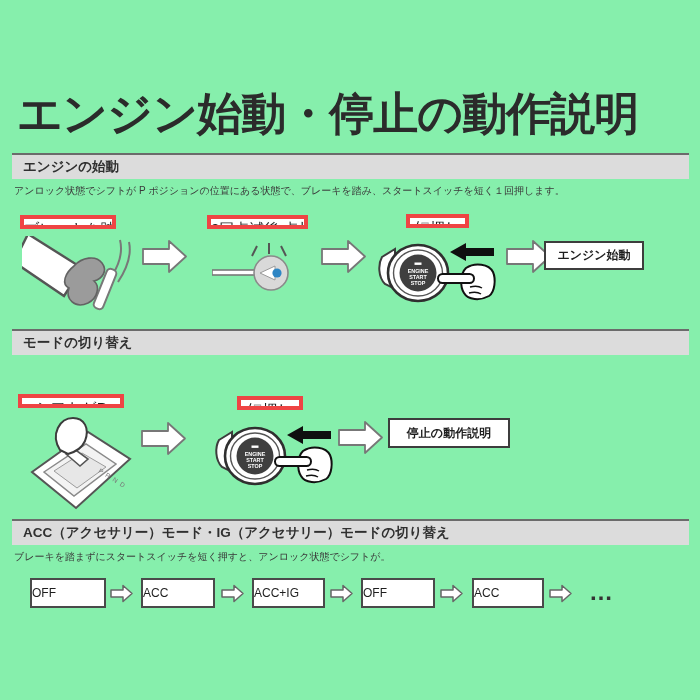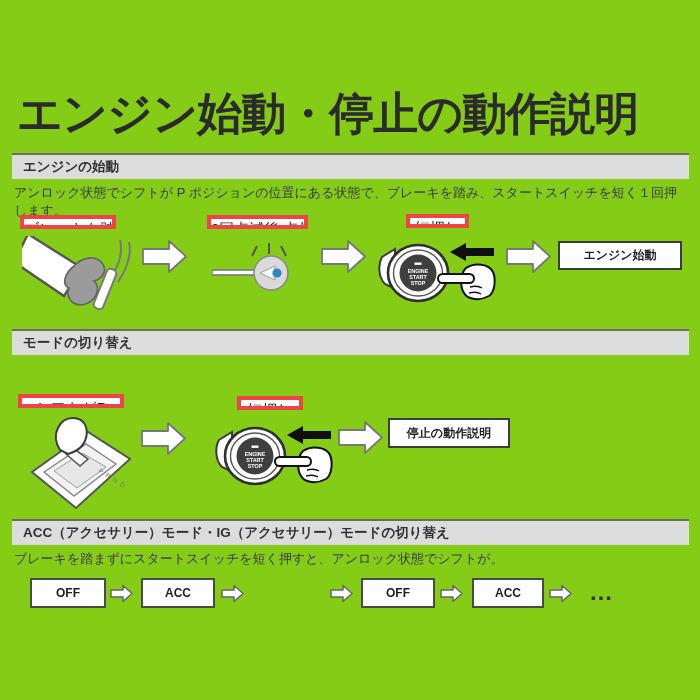--- a/index.html
+++ b/index.html
@@ -1,52 +1,52 @@
 <!DOCTYPE html>
 <html><head>
 <meta charset="utf-8">
 <style>
   * { margin:0; padding:0; box-sizing:border-box; }
   html,body { background:#fff; }
   body { font-family:"Liberation Sans","DejaVu Sans",sans-serif; }
-  .canvas { position:relative; width:700px; height:700px; background:#84cc16; overflow:hidden; }
+  .canvas { position:relative; width:700px; height:700px; background:#86efac; overflow:hidden; }
 
   .page-title {
     position:absolute; left:17px; top:84px; width:640px;
     font-size:45px; font-weight:bold; color:#2b2b2b; letter-spacing:-1px;
     white-space:nowrap;
   }
 
   .section-bar {
     position:absolute; left:12px; width:677px; height:26px;
     background:#dcdcdc; border-top:2px solid #6b6b6b;
   }
   .section-bar .bar-label {
     display:block; padding-left:11px; line-height:23px;
     font-size:13.5px; font-weight:bold; color:#303030;
   }
   .desc {
     position:absolute; left:14px; width:670px;
-    font-size:13px; color:#3a3a3a;
+    font-size:10px; color:#3a3a3a;
   }
 
   .label-box {
     position:absolute; background:#fff; border:4px solid #ef4444;
     text-align:center; font-size:15px; color:#1e1e1e;
     height:14px; line-height:19px; white-space:nowrap; overflow:hidden;
   }
   .result-box {
     position:absolute; background:#fff; border:2px solid #3d3d3d;
     text-align:center; font-size:12px; font-weight:bold; color:#1e1e1e;
     white-space:nowrap;
   }
   .mode-box {
     position:absolute; top:578px; height:30px; background:#fff;
-    border:2px solid #4a4a4a; text-align:center; font-size:12px;
-    font-weight:bold; color:#1e1e1e; line-height:26px;
+    border:2px solid #4a4a4a; text-align:left; font-size:12px;
+    font-weight:normal; color:#1e1e1e; line-height:26px;
   }
   .flow-arrow, .flow-arrow-sm, .illus { position:absolute; }
   .ellipsis-more {
     position:absolute; left:589px; top:578px;
     font-size:24px; font-weight:bold; color:#333; letter-spacing:1px;
   }
 </style>
 </head>
 <body>
 
@@ -117,21 +117,21 @@
       <path d="M100 33 C109 27 123 29 127 37 C130 44 129 57 123 61 C114 66 102 65 98 58 C94 52 94 39 100 33 Z" fill="#ffffff" stroke="#111" stroke-width="2"></path>
       <rect x="72" y="39" width="36" height="9" rx="4.5" fill="#ffffff" stroke="#111" stroke-width="2"></rect>
       <path d="M104 52 C108 51 113 51 116 53 M103 58 C107 57 112 57 115 59" fill="none" stroke="#111" stroke-width="1.4"></path>
     </g>
   </svg>
 
   <svg class="flow-arrow" style="left:506px; top:239px" width="46" height="35" viewBox="0 0 46 35">
       <use href="#big-arrow"></use>
     </svg>
 
-  <div class="result-box" style="left:558px; top:241px; width:124px; height:29px; line-height:25px">エンジン始動</div>
+  <div class="result-box" style="left:544px; top:241px; width:100px; height:29px; line-height:25px">エンジン始動</div>
 
   <div class="section-bar" style="top:329px">
     <span class="bar-label">モードの切り替え</span>
   </div>
 
   <div class="label-box" style="left:18px; top:394px; width:106px">シフトがP</div>
 
   <svg class="illus" style="left:24px; top:414px" width="114" height="100" viewBox="0 0 114 100">
     <path d="M8 58 L64 18 L106 45 L52 94 Z" fill="#ffffff" stroke="#555" stroke-width="2"></path>
     <path d="M20 58 L62 30 L92 50 L50 82 Z" fill="#f3f3f3" stroke="#8a8a8a" stroke-width="1.5"></path>
@@ -176,20 +176,21 @@
   <div class="desc" style="top:550px">ブレーキを踏まずにスタートスイッチを短く押すと、アンロック状態でシフトが。</div>
 
   <div class="mode-box" style="left:30px;  width:76px">OFF</div>
   <svg class="flow-arrow-sm" style="left:110px; top:584px" width="24" height="19" viewBox="0 0 24 19">
       <use href="#small-arrow"></use>
     </svg>
   <div class="mode-box" style="left:141px; width:74px">ACC</div>
   <svg class="flow-arrow-sm" style="left:221px; top:584px" width="24" height="19" viewBox="0 0 24 19">
       <use href="#small-arrow"></use>
     </svg>
+  <div class="mode-box" style="left:252px; width:73px">ACC+IG</div>
   <svg class="flow-arrow-sm" style="left:330px; top:584px" width="24" height="19" viewBox="0 0 24 19">
       <use href="#small-arrow"></use>
     </svg>
   <div class="mode-box" style="left:361px; width:74px">OFF</div>
   <svg class="flow-arrow-sm" style="left:440px; top:584px" width="24" height="19" viewBox="0 0 24 19">
       <use href="#small-arrow"></use>
     </svg>
   <div class="mode-box" style="left:472px; width:72px">ACC</div>
   <svg class="flow-arrow-sm" style="left:549px; top:584px" width="24" height="19" viewBox="0 0 24 19">
       <use href="#small-arrow"></use>

